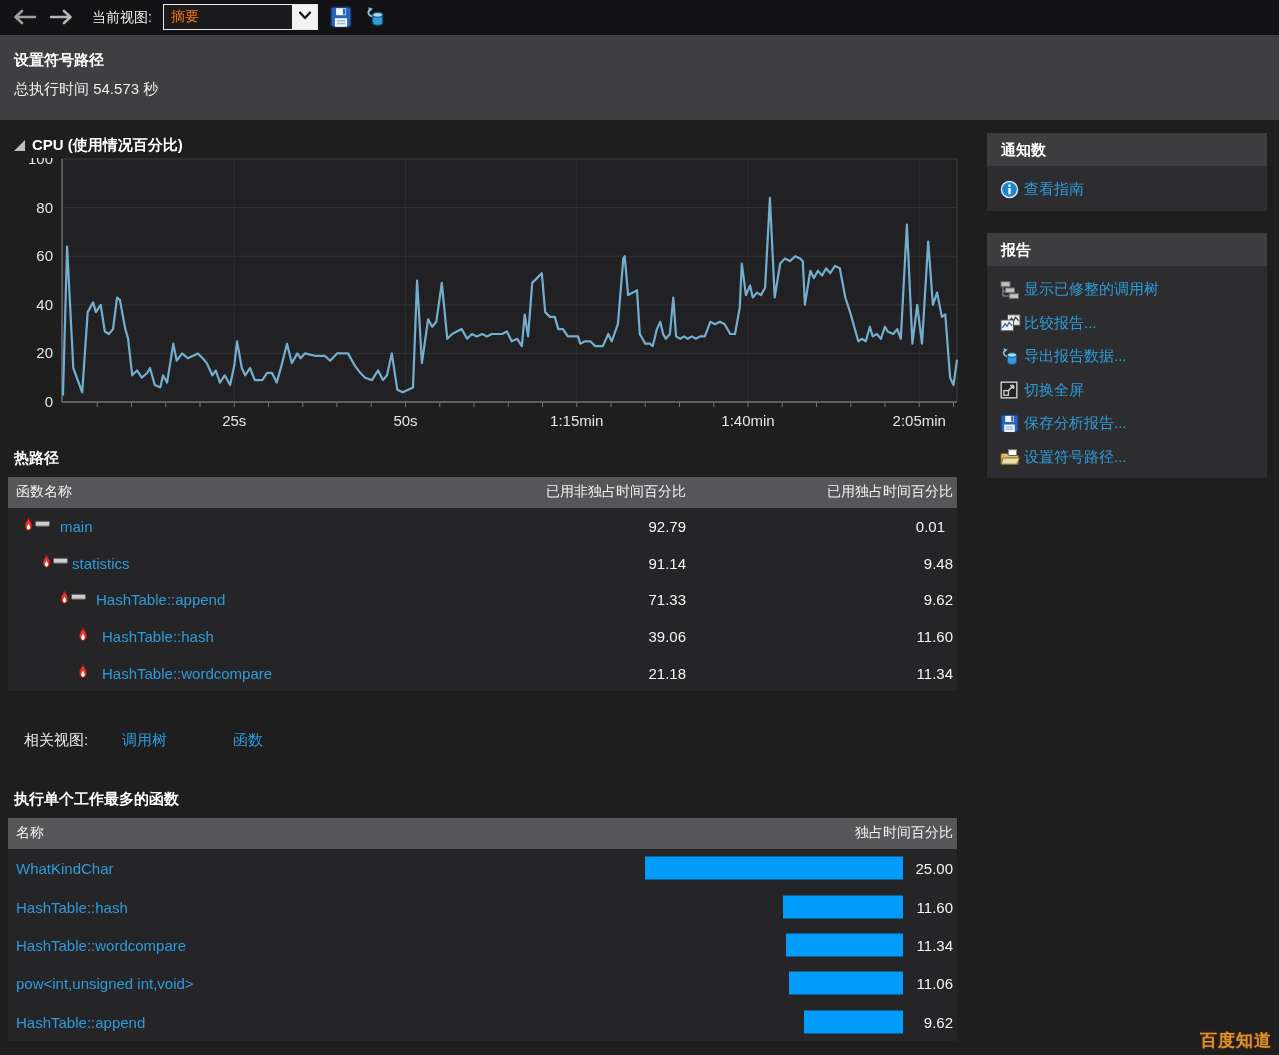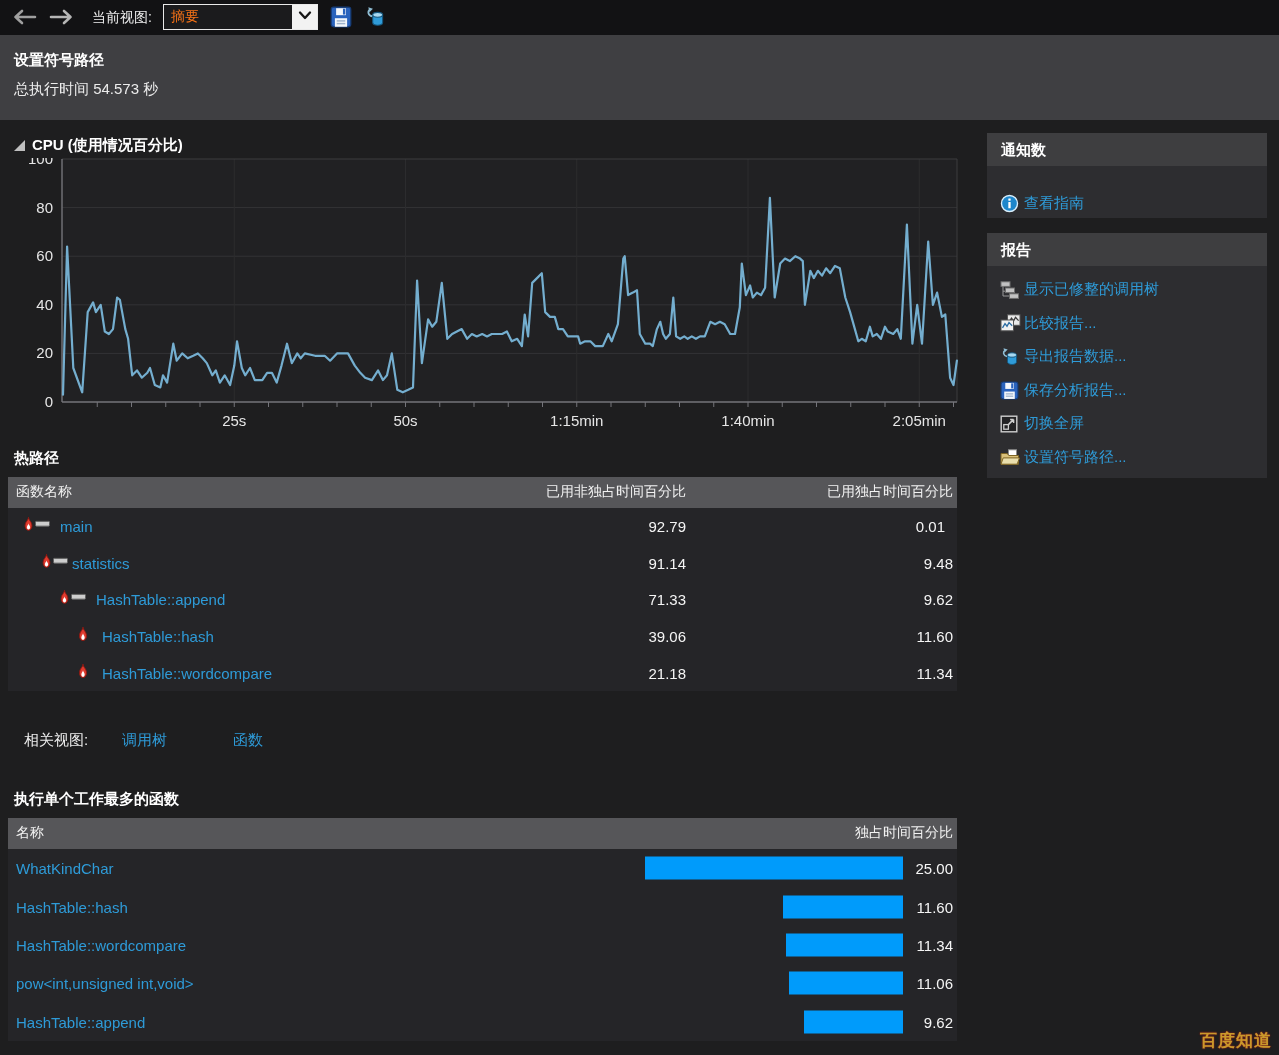--- a/index.html
+++ b/index.html
@@ -147,21 +147,21 @@
       <text x="36" y="5.999999999999972" fill="#e6e6e6" font-size="15" font-family="&quot;Liberation Sans&quot;,&quot;DejaVu Sans&quot;,sans-serif" text-anchor="end">100</text>
       <text x="217.25" y="268" fill="#e6e6e6" font-size="15" font-family="&quot;Liberation Sans&quot;,&quot;DejaVu Sans&quot;,sans-serif" text-anchor="middle">25s</text>
       <text x="388.5" y="268" fill="#e6e6e6" font-size="15" font-family="&quot;Liberation Sans&quot;,&quot;DejaVu Sans&quot;,sans-serif" text-anchor="middle">50s</text>
       <text x="559.75" y="268" fill="#e6e6e6" font-size="15" font-family="&quot;Liberation Sans&quot;,&quot;DejaVu Sans&quot;,sans-serif" text-anchor="middle">1:15min</text>
       <text x="731" y="268" fill="#e6e6e6" font-size="15" font-family="&quot;Liberation Sans&quot;,&quot;DejaVu Sans&quot;,sans-serif" text-anchor="middle">1:40min</text>
       <text x="902.25" y="268" fill="#e6e6e6" font-size="15" font-family="&quot;Liberation Sans&quot;,&quot;DejaVu Sans&quot;,sans-serif" text-anchor="middle">2:05min</text>
       <polyline points="46.0,236.7 50.1,88.5 56.3,210.0 65.2,234.3 70.7,154.1 76.1,144.4 78.9,154.1 83.7,146.8 87.8,173.5 91.9,176.0 96.0,171.1 100.1,139.5 102.9,141.9 108.3,171.1 111.1,180.8 115.2,217.3 120.0,212.4 124.8,219.7 130.3,214.8 133.0,210.0 137.8,227.0 143.3,229.4 146.0,217.3 150.1,224.6 156.3,185.7 159.7,202.7 165.2,195.4 170.7,200.3 176.2,197.8 180.9,195.4 185.7,200.3 189.8,205.1 195.3,217.3 198.8,212.4 202.9,224.6 207.7,217.3 213.1,227.0 217.3,207.6 220.0,183.3 224.8,210.0 228.2,217.3 233.0,210.0 237.8,222.1 245.3,222.1 250.1,214.8 254.9,214.8 259.7,224.6 264.5,207.6 270.0,185.7 274.8,205.1 280.3,195.4 283.7,200.3 287.8,195.4 298.1,197.8 307.7,197.8 313.1,202.7 320.0,195.4 331.0,195.4 337.8,207.6 343.3,214.8 348.1,219.7 354.9,222.1 361.1,212.4 365.9,222.1 370.0,217.3 374.8,195.4 380.3,231.8 385.8,234.3 391.2,231.8 396.0,229.4 400.1,122.5 404.9,205.1 411.1,161.4 415.2,168.7 419.3,163.8 424.8,124.9 430.3,180.8 435.1,176.0 439.9,173.5 444.7,171.1 450.1,180.8 454.9,176.0 459.7,178.4 465.2,176.0 470.0,178.4 474.8,176.0 480.3,176.0 485.1,176.0 489.9,173.5 494.7,183.3 500.2,180.8 504.9,188.1 507.7,156.5 511.1,178.4 515.2,124.9 520.0,120.1 524.8,115.2 528.2,154.1 533.0,158.9 537.8,158.9 541.3,171.1 546.0,171.1 550.8,178.4 556.3,178.4 561.1,178.4 563.2,185.7 568.0,183.3 573.4,183.3 578.2,188.1 583.0,188.1 585.8,188.1 591.3,176.0 594.7,183.3 600.9,166.2 606.3,100.6 607.7,98.2 611.1,137.1 615.9,134.6 620.0,132.2 622.8,176.0 628.3,185.7 633.0,185.7 635.8,188.1 639.9,171.1 643.3,163.8 646.1,176.0 648.8,180.8 652.9,176.0 656.3,139.5 659.1,178.4 663.2,180.8 667.3,178.4 670.7,180.8 674.8,178.4 678.9,180.8 683.0,178.4 687.8,178.4 693.3,163.8 698.1,166.2 702.9,163.8 707.7,166.2 713.2,176.0 718.0,176.0 722.8,149.2 724.8,105.5 728.9,137.1 733.1,127.4 735.8,139.5 739.9,134.6 744.0,137.1 748.1,129.8 752.9,39.9 757.7,139.5 763.2,105.5 768.0,100.6 772.8,103.1 778.3,98.2 783.1,100.6 785.8,103.1 787.9,146.8 793.3,112.8 796.8,120.1 800.9,112.8 805.0,117.6 809.1,110.3 813.2,115.2 818.0,107.9 822.8,110.3 828.3,139.5 833.1,154.1 837.9,171.1 841.3,183.3 844.7,180.8 848.8,183.3 852.9,168.7 855.7,178.4 859.8,176.0 863.9,180.8 868.0,168.7 870.7,173.5 876.2,176.0 880.3,171.1 883.8,180.8 889.9,66.6 895.4,185.7 900.2,146.8 905.0,185.7 911.2,83.6 915.9,146.8 920.1,134.6 924.9,158.9 928.3,156.5 933.1,219.7 936.5,227.0 939.9,202.7" fill="none" stroke="#74aecf" stroke-width="2.2" stroke-linejoin="round" stroke-linecap="round"></polyline>
     </svg>
 
   <div class="panel-h" style="top:133px">通知数</div>
-  <div class="panel-b" style="top:166px;height:52px;padding-top:21px;box-sizing:border-box" id="notif-items">
+  <div class="panel-b" style="top:166px;height:45px;padding-top:7px;box-sizing:border-box" id="notif-items">
       <div class="side-item">
         <span class="icn">
           <svg width="19" height="19" viewBox="0 0 18 18">
             <circle cx="9" cy="9" r="7.6" fill="#1d86cb" stroke="#d9eefb" stroke-width="1.3"></circle>
             <rect x="7.9" y="4.2" width="2.2" height="2.2" rx="0.4" fill="#fff"></rect>
             <rect x="7.9" y="7.6" width="2.2" height="6" rx="0.4" fill="#fff"></rect>
           </svg>
         </span>
         <span class="lbl">查看指南</span>
       </div>
@@ -193,46 +193,46 @@
       <div class="side-item">
         <span class="icn">
           <svg width="21" height="20" viewBox="0 0 20 20">
             <path d="M7 8 v7 c0 1.4 2 2.5 4.5 2.5 s4.5 -1.1 4.5 -2.5 v-7 z" fill="#2f9bd8" stroke="#16577e"></path>
             <ellipse cx="11.5" cy="8" rx="4.5" ry="2.2" fill="#a8d8f0" stroke="#16577e"></ellipse>
             <path d="M6.5 9.5 C2.6 8.4 2.1 5 4.6 3.2" fill="none" stroke="#8fbdd4" stroke-width="1.6"></path>
             <path d="M3 1.2 L7.2 2.6 L4.1 5.6 Z" fill="#8fbdd4"></path>
           </svg>
         </span>
         <span class="lbl">导出报告数据...</span>
+      </div>
+      <div class="side-item">
+        <span class="icn">
+          <svg width="18" height="18" viewBox="0 0 18 18">
+            <rect x="1.2" y="1.2" width="15.6" height="15.6" fill="#232325" stroke="#cfcfcf" stroke-width="1.4"></rect>
+            <rect x="3.8" y="9.6" width="4.6" height="4.6" fill="none" stroke="#cfcfcf" stroke-width="1.3"></rect>
+            <path d="M8.6 9.4 L13.6 4.4 M13.6 4.4 h-3.5 M13.6 4.4 v3.5" stroke="#cfcfcf" stroke-width="1.5" fill="none"></path>
+          </svg>
+        </span>
+        <span class="lbl">切换全屏</span>
       </div>
       <div class="side-item">
         <span class="icn">
           <svg width="19" height="19" viewBox="0 0 18 18">
             <rect x="1" y="1" width="16" height="16" rx="2" fill="#2a63bd" stroke="#173c77"></rect>
             <rect x="5" y="1.8" width="8" height="5.7" fill="#f4f7fb"></rect>
             <rect x="10.6" y="2.2" width="1.9" height="4.8" fill="#2a63bd"></rect>
             <rect x="4" y="10" width="10" height="7" fill="#f4f7fb"></rect>
             <rect x="5.5" y="11.6" width="7" height="1.2" fill="#9fb3cc"></rect>
             <rect x="5.5" y="13.8" width="7" height="1.2" fill="#9fb3cc"></rect>
           </svg>
         </span>
         <span class="lbl">保存分析报告...</span>
       </div>
       <div class="side-item">
         <span class="icn">
-          <svg width="18" height="18" viewBox="0 0 18 18">
-            <rect x="1.2" y="1.2" width="15.6" height="15.6" fill="#232325" stroke="#cfcfcf" stroke-width="1.4"></rect>
-            <rect x="3.8" y="9.6" width="4.6" height="4.6" fill="none" stroke="#cfcfcf" stroke-width="1.3"></rect>
-            <path d="M8.6 9.4 L13.6 4.4 M13.6 4.4 h-3.5 M13.6 4.4 v3.5" stroke="#cfcfcf" stroke-width="1.5" fill="none"></path>
-          </svg>
-        </span>
-        <span class="lbl">切换全屏</span>
-      </div>
-      <div class="side-item">
-        <span class="icn">
           <svg width="20" height="17" viewBox="0 0 20 17">
             <rect x="8.5" y="0.8" width="8" height="6" fill="#fff" stroke="#8d8d8d"></rect>
             <path d="M1 4.5 h6.2 l1.6 2 h9.7 v8.7 h-17.5 z" fill="#d9c07a" stroke="#7e6524"></path>
             <path d="M1 15.2 l2.2 -6.3 h16.3 l-2.4 6.3 z" fill="#eadfad" stroke="#7e6524"></path>
           </svg>
         </span>
         <span class="lbl">设置符号路径...</span>
       </div>
     </div>
 

